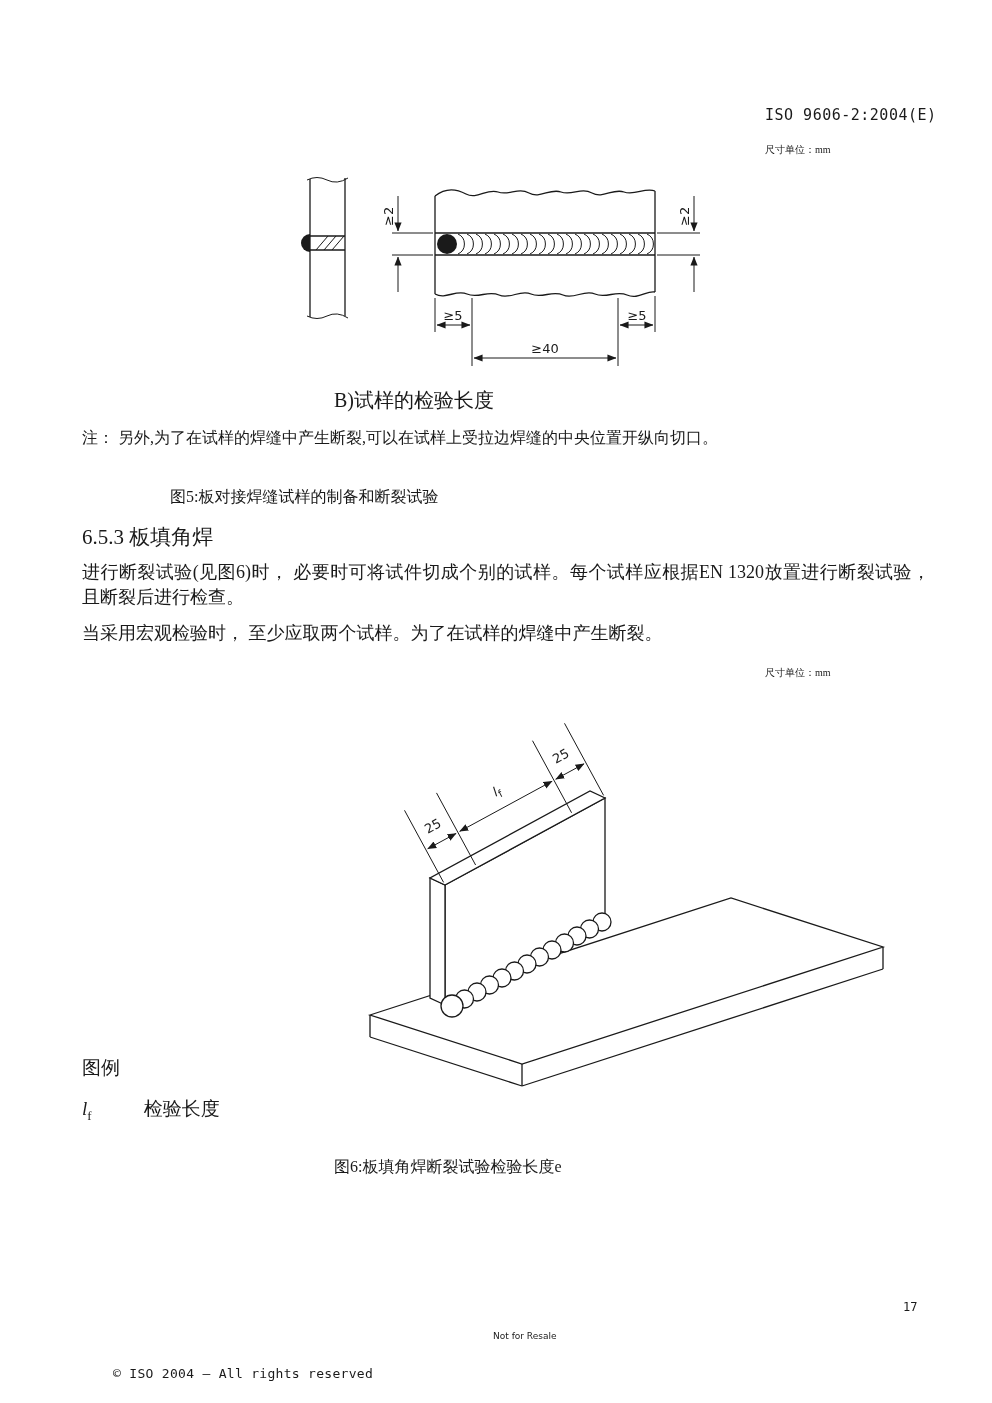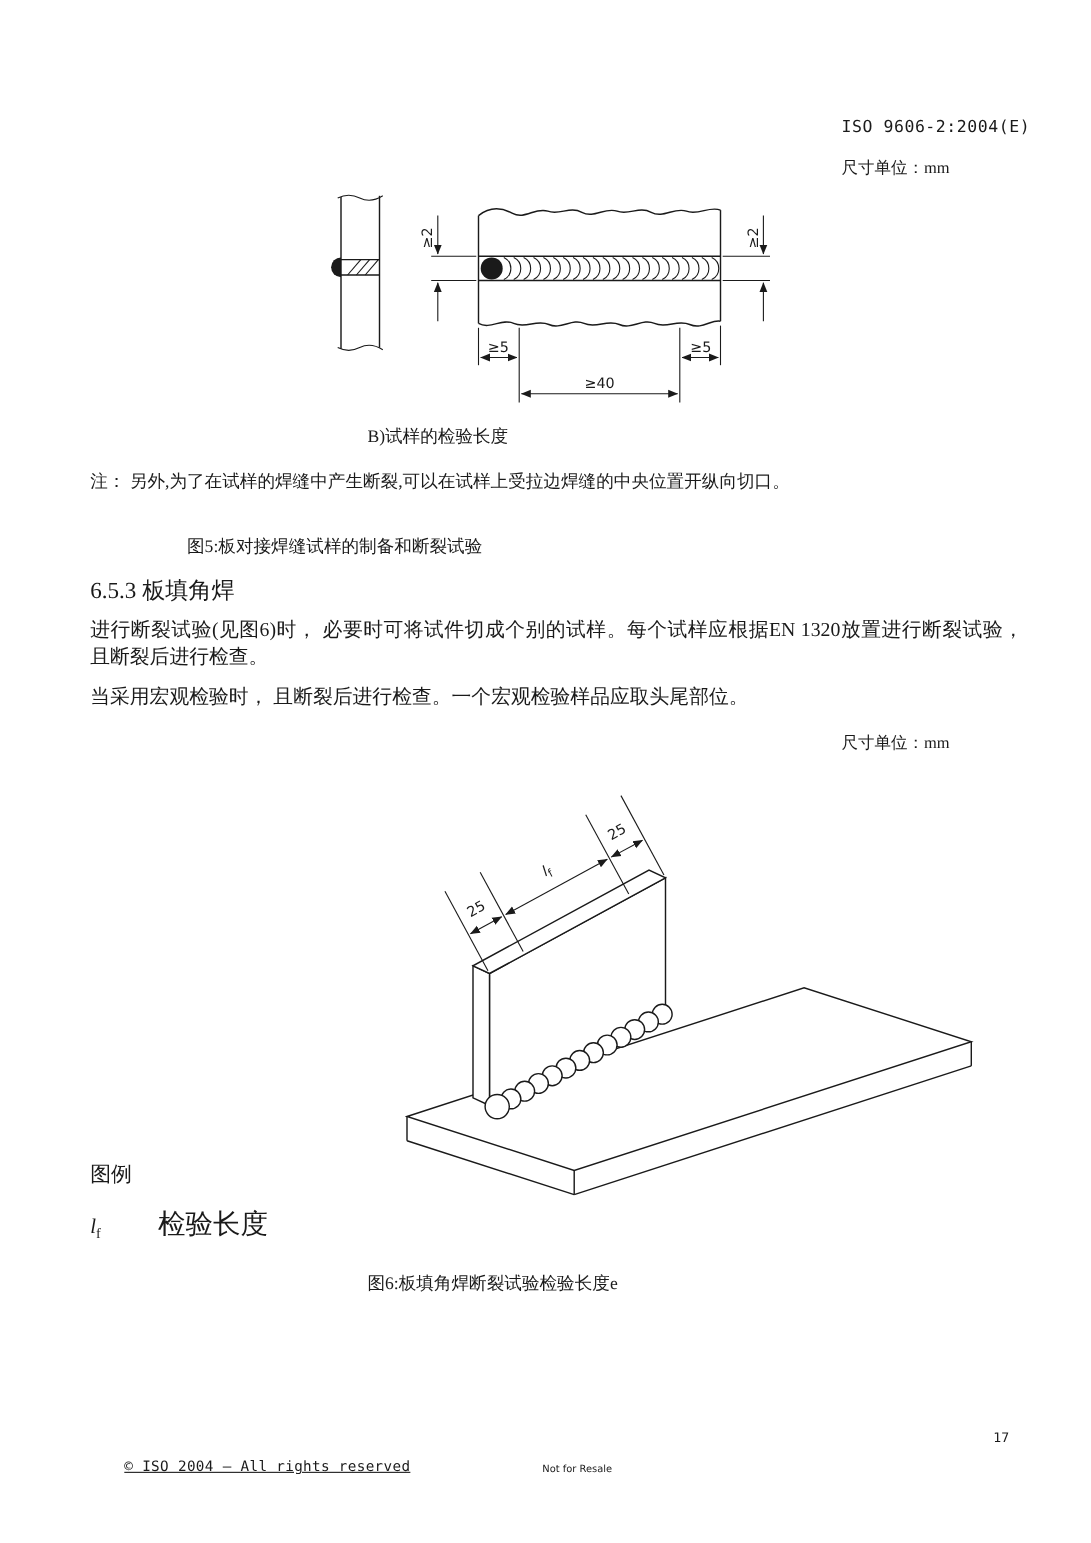--- a/index.html
+++ b/index.html
@@ -2,30 +2,30 @@
 <html><head>
 <meta charset="utf-8">
 <style>
   html,body{margin:0;padding:0;}
   body{
     width:992px;height:1403px;background:#ffffff;position:relative;
     font-family:"Liberation Serif",serif;color:#1a1a1a;overflow:hidden;
   }
   .abs{position:absolute;}
   .docref{font-family:"DejaVu Sans Mono",monospace;font-size:15px;letter-spacing:.5px;}
-  .units{font-size:15px;}
-  .cap{font-size:16px;}
+  .units{font-size:10px;}
+  .cap{font-size:20px;}
   .note{font-size:16px;width:720px;}
   .figtitle{font-size:16px;}
   .heading{font-size:21px;}
   .para{font-size:18px;line-height:25px;width:848px;text-align:justify;}
   .legend-head{font-size:19px;}
   .legend-sym{font-size:19px;font-style:italic;}
   .legend-sym sub{font-style:normal;font-size:13px;}
-  .legend-desc{font-size:25px;}
+  .legend-desc{font-size:19px;}
   .footer{font-family:"DejaVu Sans Mono",monospace;font-size:13px;letter-spacing:.3px;}
   .pagenum{font-size:12px;font-family:"DejaVu Sans Mono",monospace;}
   .watermark{font-size:9px;font-weight:normal;font-family:"DejaVu Sans",sans-serif;}
   svg{position:absolute;overflow:visible;}
   .ln{stroke:#1a1a1a;stroke-width:1.3;fill:none;}
   .thin{stroke:#1a1a1a;stroke-width:1;fill:none;}
   .face{stroke:#1a1a1a;stroke-width:1.3;fill:#ffffff;}
   .dimtxt{font-family:"DejaVu Sans",sans-serif;font-size:13px;fill:#1a1a1a;}
 </style>
 </head>
@@ -97,21 +97,21 @@
 </svg>
 
 <div class="abs cap" style="left:334px;top:387px;">B)试样的检验长度</div>
 
 <div class="abs note" style="left:82px;top:428px;">注： 另外,为了在试样的焊缝中产生断裂,可以在试样上受拉边焊缝的中央位置开纵向切口。</div>
 
 <div class="abs figtitle" style="left:170px;top:487px;">图5:板对接焊缝试样的制备和断裂试验</div>
 
 <div class="abs heading" style="left:82px;top:523px;">6.5.3 板填角焊</div>
 <div class="abs para" style="left:82px;top:560px;">进行断裂试验(见图6)时， 必要时可将试件切成个别的试样。每个试样应根据EN 1320放置进行断裂试验， 且断裂后进行检查。</div>
-<div class="abs para" style="left:82px;top:621px;">当采用宏观检验时， 且断裂后进行检查。一个宏观检验样品应取头尾部位。</div>
+<div class="abs para" style="left:82px;top:621px;">当采用宏观检验时， 至少应取两个试样。为了在试样的焊缝中产生断裂。</div>
 
 <div class="abs units" style="left:765px;top:666px;">尺寸单位：mm</div>
 
 <svg style="left:330px;top:690px;" width="580" height="390" viewBox="0 0 580 390">
   <defs>
     <marker id="ah6" viewBox="0 0 10 10" refX="9.5" refY="5" markerWidth="9" markerHeight="9" orient="auto-start-reverse">
       <path d="M0,1 L10,5 L0,9 z" fill="#1a1a1a"></path>
     </marker>
   </defs>
 
@@ -161,15 +161,15 @@
 </svg>
 
 <div class="abs legend-head" style="left:82px;top:1055px;">图例</div>
 <div class="abs" style="left:82px;top:1096px;">
   <span class="legend-sym"><span>l</span><sub>f</sub></span>
   <span class="legend-desc" style="margin-left:48px;">检验长度</span>
 </div>
 
 <div class="abs figtitle" style="left:334px;top:1157px;text-align:right;">图6:板填角焊断裂试验检验长度e</div>
 
-<div class="abs footer" style="left:113px;top:1326px;text-decoration:underline;">© ISO 2004 – All rights reserved</div>
+<div class="abs footer" style="left:113px;top:1366px;">© ISO 2004 – All rights reserved</div>
 <div class="abs pagenum" style="left:903px;top:1300px;">17</div>
 <div class="abs watermark" style="left:493px;top:1331px;">Not for Resale</div>
 
 </body></html>

